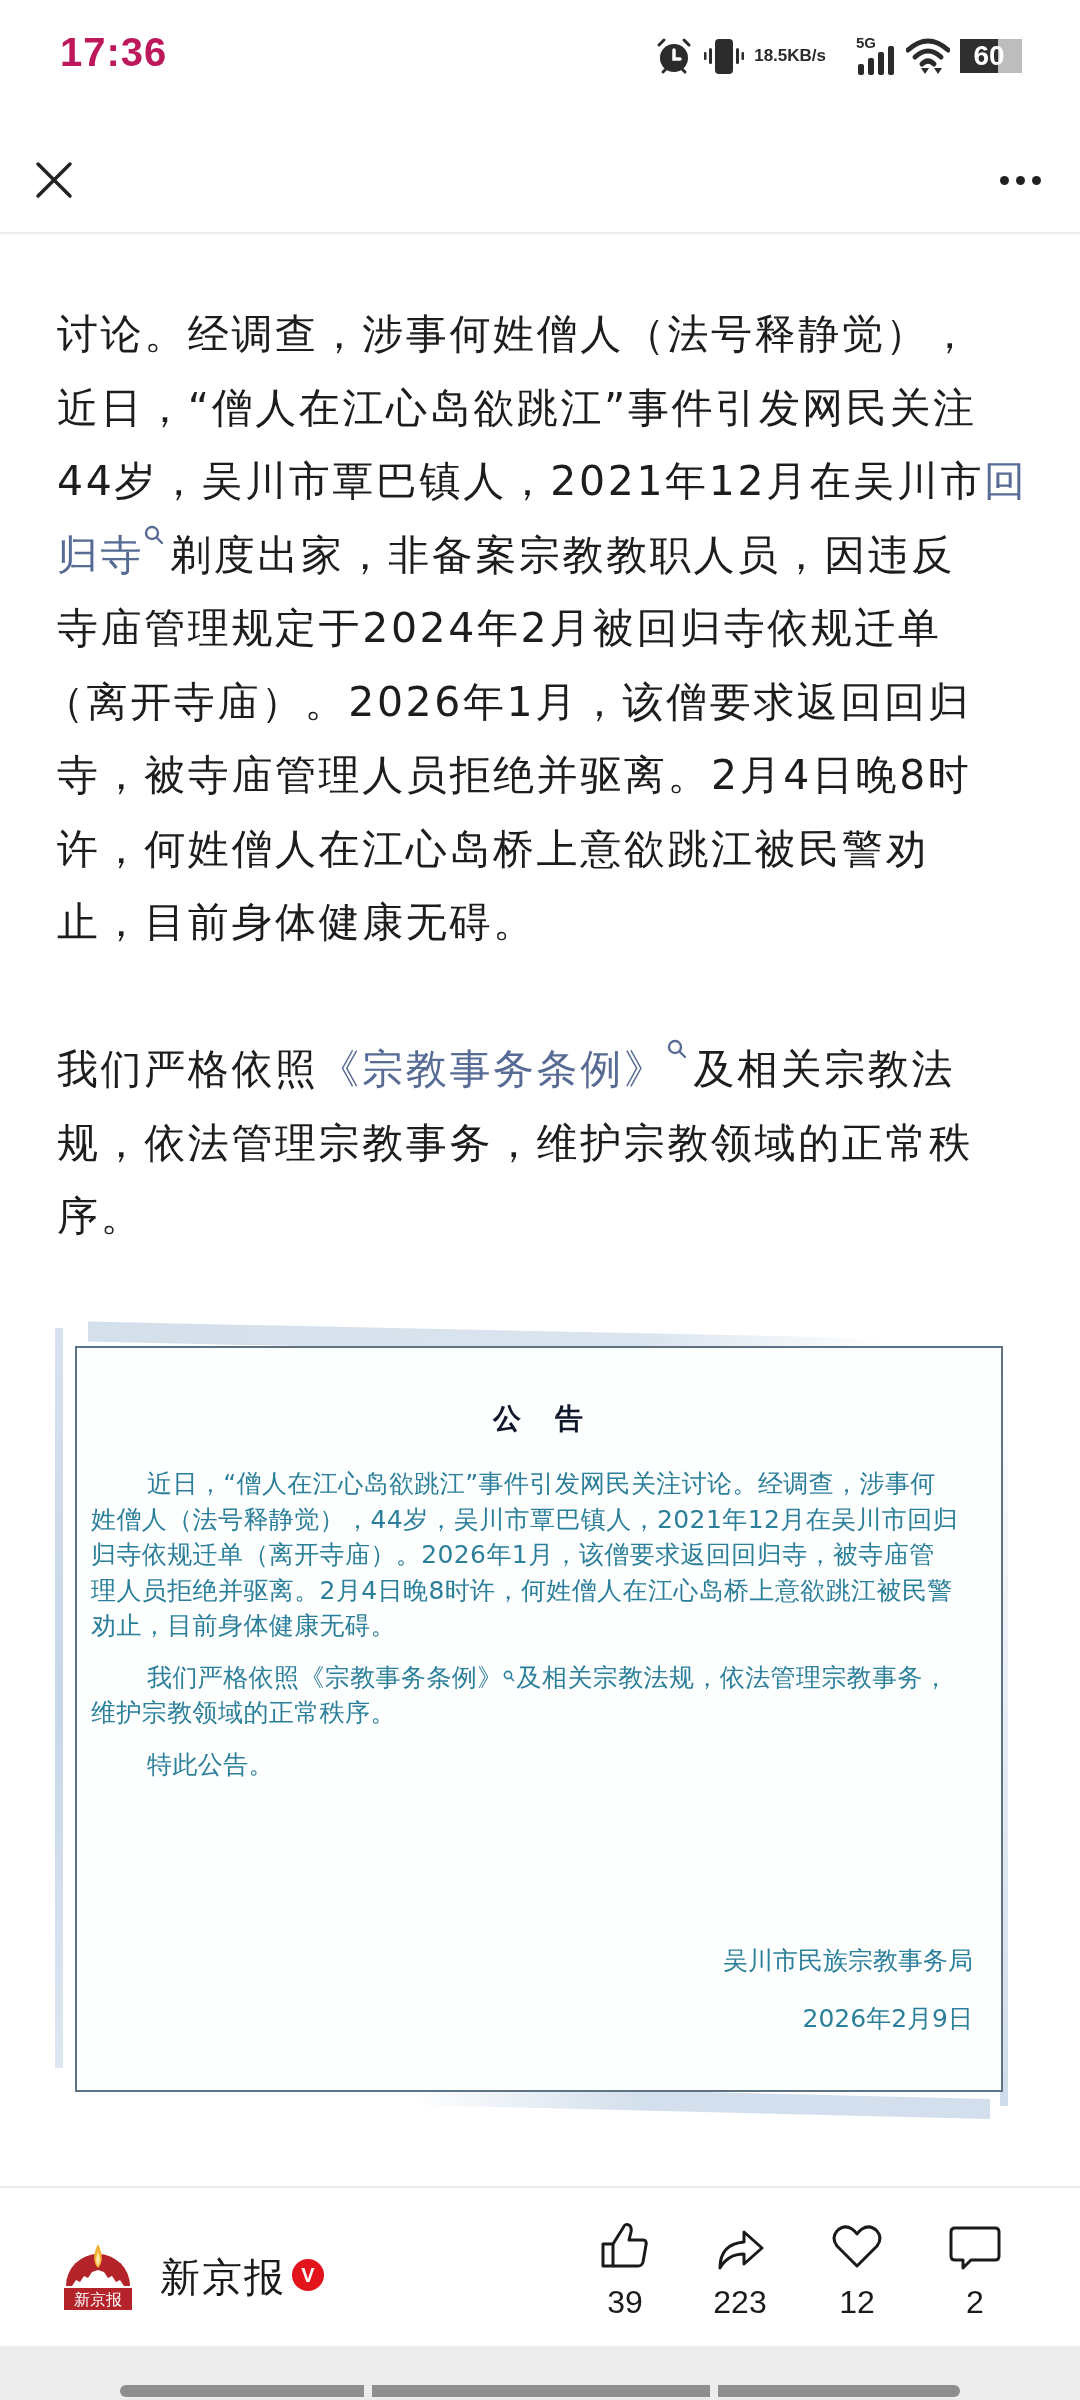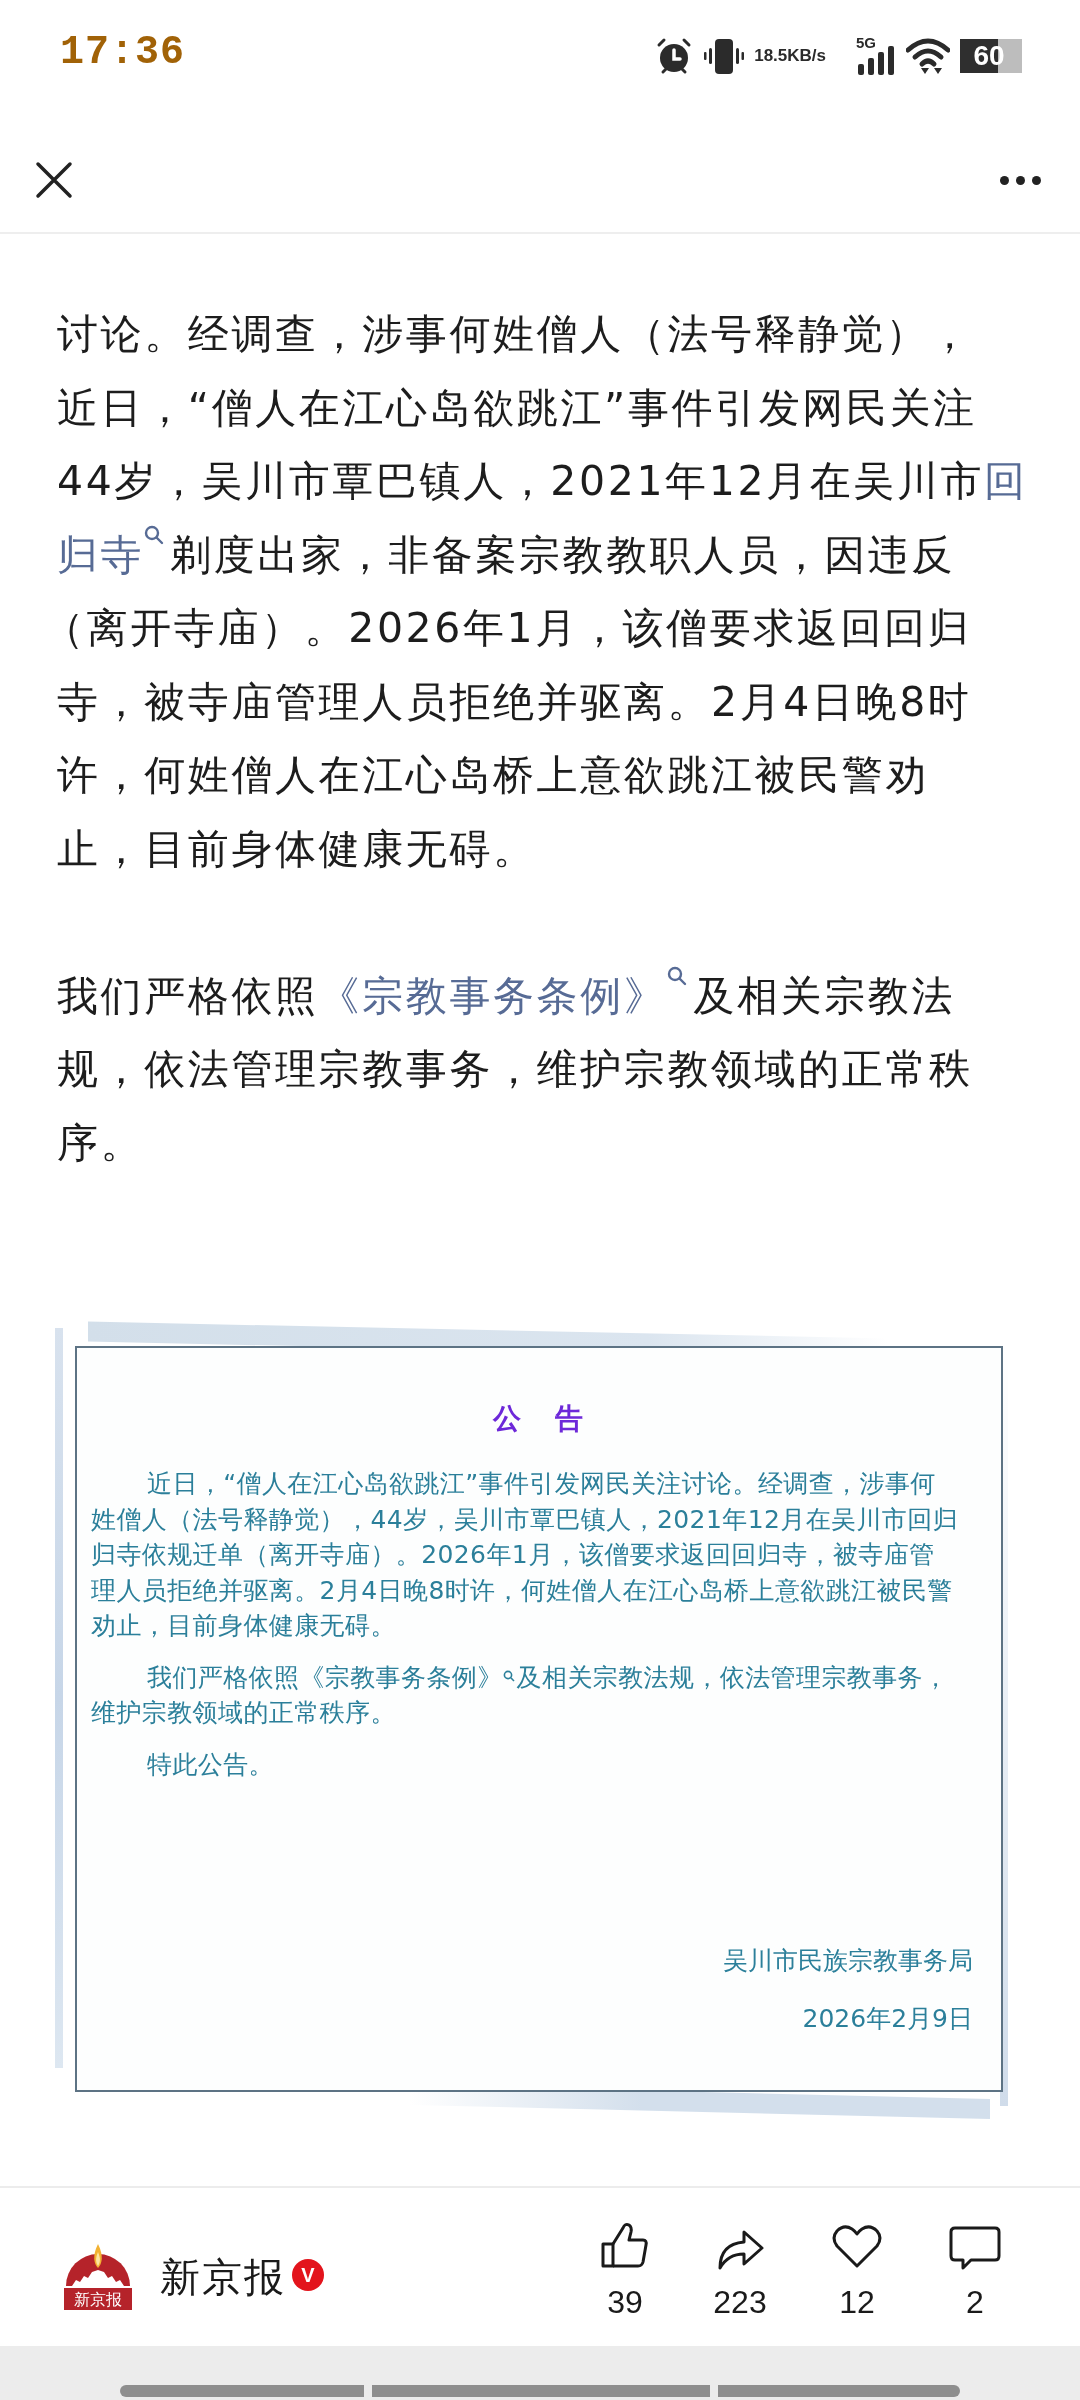--- a/index.html
+++ b/index.html
@@ -1,21 +1,21 @@
 <!DOCTYPE html>
 <html><head>
   <meta charset="utf-8">
   <style>
     * { box-sizing: border-box; margin: 0; padding: 0; }
     html, body { width: 1080px; height: 2400px; background: #ffffff; overflow: hidden; }
     body { position: relative; font-family: "DejaVu Sans", "Liberation Sans", sans-serif; color: #1a1a1a; }
 
     
     .status-bar { position: absolute; left: 0; top: 0; width: 1080px; height: 110px; }
-    .status-time { position: absolute; left: 60px; top: 30px; font-size: 40px; font-weight: 600; color: #a16207; letter-spacing: 1px; font-family: Liberation Mono, monospace; }
+    .status-time { position: absolute; left: 60px; top: 30px; font-size: 40px; font-weight: 600; color: #be185d; letter-spacing: 1px; font-family: Liberation Sans, sans-serif; }
     .status-icons { position: absolute; right: 58px; top: 36px; height: 40px; display: flex; align-items: center; gap: 10px; color: #2b2b2b; }
     .si { display: inline-flex; align-items: center; justify-content: center; }
     .net-speed { display: flex; line-height: 18px; font-size: 17px; font-weight: 700; text-align: center; font-family: "Liberation Sans", sans-serif; }
     .sig { position: relative; width: 40px; height: 40px; margin-left: 20px; }
     .sig .label5g { position: absolute; left: 0; top: -2px; font-size: 15px; font-weight: 700; font-family: "Liberation Sans", sans-serif; }
     .battery { width: 62px; height: 34px; border-radius: 0; background: #bdbdbd; position: relative; overflow: hidden; }
     .battery .fill { position: absolute; left: 0; top: 0; bottom: 0; width: 62%; background: #2f2f2f; }
     .battery .pct { position: absolute; left: 0; right: 4px; top: 0; bottom: 0; display: flex; align-items: center; justify-content: center; color: #fff; font-size: 28px; font-weight: 700; font-family: "Liberation Sans", sans-serif; }
 
     
@@ -32,21 +32,21 @@
     .search-mark { display: inline-block; width: 22px; height: 30px; position: relative; vertical-align: top; margin-top: 6px; margin-right: 4px; }
     .search-mark svg { position: absolute; left: 0; top: 0; }
 
     
     .notice-wrap { position: absolute; left: 60px; top: 1318px; width: 960px; height: 800px; }
     .notice-shadow-top { position: absolute; left: 28px; top: 12px; width: 800px; height: 20px; background: linear-gradient(90deg, #d3dfea 0%, #dbe5ef 70%, rgba(220,230,240,0) 100%); transform: skewY(1.2deg); }
     .notice-shadow-bottom { position: absolute; left: 350px; top: 774px; width: 580px; height: 20px; background: linear-gradient(90deg, rgba(215,226,238,0) 0%, #d3dfec 40%, #d3dfec 100%); transform: skewY(1.4deg); }
     .notice-shadow-left { position: absolute; left: -5px; top: 10px; width: 8px; height: 740px; background: linear-gradient(180deg, #d8e2ee, #c7d6e8 50%, #dde7f1); }
     .notice-shadow-right { position: absolute; left: 940px; top: 28px; width: 8px; height: 760px; background: linear-gradient(180deg, rgba(220,230,240,0), #d0dcea); }
     .notice { position: absolute; left: 15px; top: 28px; width: 928px; height: 746px; border: 2px solid #5d7384; background: #fdfefe; }
-    .notice-title { position: absolute; left: 0; right: 0; top: 52px; text-align: center; font-size: 28px; font-weight: 700; color: #6d28d9; letter-spacing: 34px; padding-left: 32px; }
+    .notice-title { position: absolute; left: 0; right: 0; top: 52px; text-align: center; font-size: 28px; font-weight: 700; color: #0f172a; letter-spacing: 34px; padding-left: 32px; }
     .notice-body { position: absolute; left: 14px; top: 118px; width: 900px; font-size: 25px; line-height: 35.5px; color: #2b7f9a; letter-spacing: 0.4px; }
     .notice-body .nline { display: block; white-space: nowrap; }
     .notice-body .indent { padding-left: 56px; }
     .notice-body .pgap { display: block; height: 16px; }
     .notice-sign { position: absolute; right: 28px; top: 596px; font-size: 25px; color: #2b7f9a; text-align: right; }
     .notice-date { position: absolute; right: 28px; top: 654px; font-size: 25px; color: #2b7f9a; text-align: right; }
     .n-search { display: inline-block; width: 14px; height: 18px; vertical-align: top; margin-top: 2px; }
 
     
     .bottom-bar { position: absolute; left: 0; top: 2186px; width: 1080px; height: 160px; border-top: 2px solid #ececec; background: #fff; }
@@ -127,20 +127,21 @@
 </div>
 
 <div class="article">
   <span class="line">讨论。经调查，涉事何姓僧人（法号释静觉），</span>
   <span class="line">近日，“僧人在江心岛欲跳江”事件引发网民关注</span>
   <span class="line"><span>44岁，吴川市覃巴镇人，2021年12月在吴川市</span><span class="link">回</span></span>
   <span class="line"><span class="link">归寺</span><span class="search-mark"><svg width="22" height="28" viewBox="0 0 22 28">
           <circle cx="8" cy="8" r="6" stroke="#576b95" stroke-width="2.4" fill="none"></circle>
           <path d="M12.5 12.5 L18 18" stroke="#576b95" stroke-width="2.4" stroke-linecap="round"></path>
         </svg></span><span>剃度出家，非备案宗教教职人员，因违反</span></span>
+  <span class="line">寺庙管理规定于2024年2月被回归寺依规迁单</span>
   <span class="line" style="margin-left:-14px">（离开寺庙）。2026年1月，该僧要求返回回归</span>
   <span class="line">寺，被寺庙管理人员拒绝并驱离。2月4日晚8时</span>
   <span class="line">许，何姓僧人在江心岛桥上意欲跳江被民警劝</span>
   <span class="line">止，目前身体健康无碍。</span>
   <span class="para-gap"></span>
   <span class="line"><span>我们严格依照</span><span class="link">《宗教事务条例》</span><span class="search-mark"><svg width="22" height="28" viewBox="0 0 22 28">
           <circle cx="8" cy="8" r="6" stroke="#576b95" stroke-width="2.4" fill="none"></circle>
           <path d="M12.5 12.5 L18 18" stroke="#576b95" stroke-width="2.4" stroke-linecap="round"></path>
         </svg></span><span>及相关宗教法</span></span>
   <span class="line">规，依法管理宗教事务，维护宗教领域的正常秩</span>

